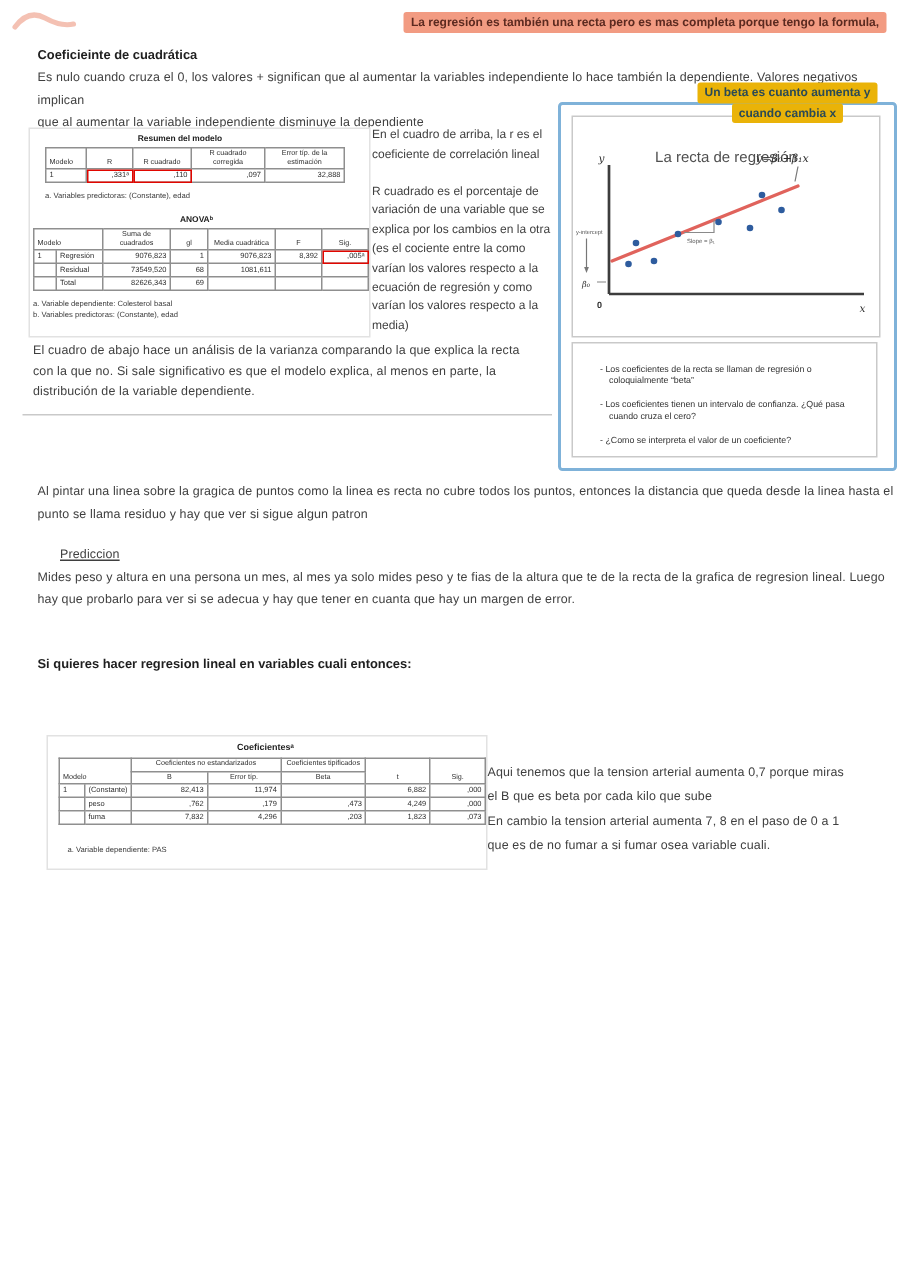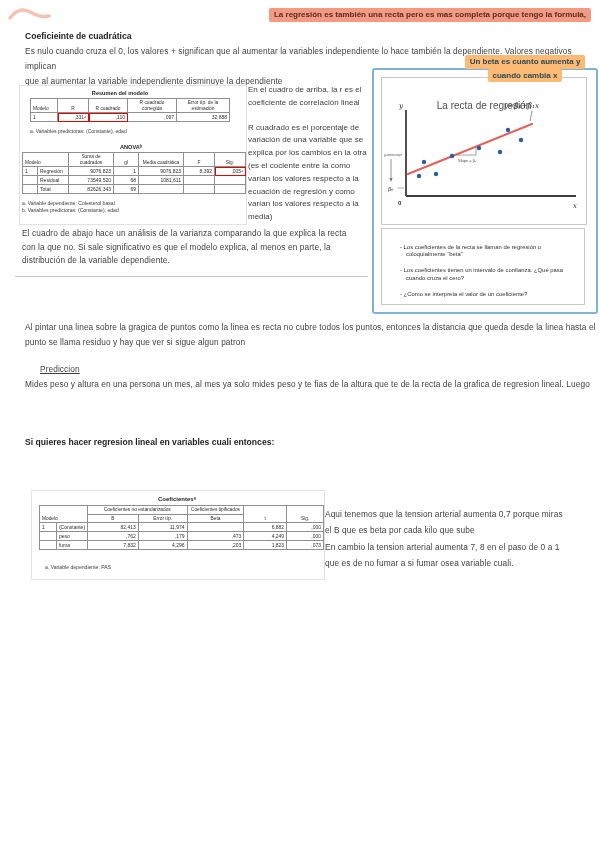--- a/index.html
+++ b/index.html
@@ -7,21 +7,21 @@
         font-family:"Liberation Sans",sans-serif;color:#3f3f3f;}
   .abs{position:absolute;}
   .body-text{font-size:8.3px;line-height:15px;color:#3f3f3f;letter-spacing:.1px;}
   .doc-heading{font-size:8.6px;font-weight:bold;color:#1f1f1f;}
   .underlined{text-decoration:underline;}
   .note{font-size:8px;font-weight:bold;text-align:center;line-height:13.5px;}
   .note .hl{padding:0 5px;border-radius:2px;display:inline-block;}
   .pink-note{color:#5c2a20;}
   .pink-note .hl{background:#F29B82;}
   .blue-note{color:#2b4a55;z-index:5;}
-  .blue-note .hl{background:#fdba74;}
+  .blue-note .hl{background:#eab308;}
   
   .img-frame{border:1px solid #e2e2e2;background:#fff;}
   .spss{border-collapse:collapse;border:1.5px solid #2b2b2b;color:#2e2e2e;}
   .spss th,.spss td{border:1px solid #8f8f8f;padding:1px 2px;font-weight:normal;background:#fff;}
   .spss th{font-size:4.8px;line-height:5.6px;text-align:center;vertical-align:bottom;}
   .spss td{font-size:5px;line-height:6px;}
   .spss .num{text-align:right;}
   .spss .lbl{text-align:left;}
   .spss .modelo-h{text-align:left;vertical-align:bottom;}
   .spss-title{font-size:5.6px;font-weight:bold;text-align:center;color:#1d1d1d;}
@@ -183,20 +183,21 @@
   <div class="abs divider" style="left:15px;top:276px;width:353px;"></div>
 
   <div class="abs body-text" style="left:25px;top:320px;width:572px;">
     <span style="display:block">Al pintar una linea sobre la gragica de puntos como la linea es recta no cubre  todos los puntos, entonces la distancia que queda desde la linea  hasta el</span>
     <span style="display:block">punto se llama residuo y hay que ver si sigue algun patron</span>
   </div>
 
   <div class="abs body-text underlined" style="left:40px;top:362px;">Prediccion</div>
   <div class="abs body-text" style="left:25px;top:377px;width:572px;">
     <span style="display:block">Mides peso y altura en una persona un mes, al mes ya solo mides peso y te fias de la altura que te de la recta de la grafica de regresion lineal. Luego</span>
+    <span style="display:block">hay que probarlo para ver si se adecua y hay que tener en cuanta que hay un margen de error.</span>
   </div>
 
   <div class="abs doc-heading" style="left:25px;top:437px;">Si quieres hacer regresion lineal en variables cuali entonces:</div>
 
   <div class="abs img-frame" style="left:31px;top:490px;width:292px;height:88px;">
     <div class="abs spss-title" style="left:0;top:5px;width:290px;font-size:6px;">Coeficientesᵃ</div>
     <table class="abs spss" style="left:7px;top:14px;">
       <tbody>
           <tr>
         <th rowspan="2" colspan="2" style="width:64px" class="modelo-h">Modelo</th>

